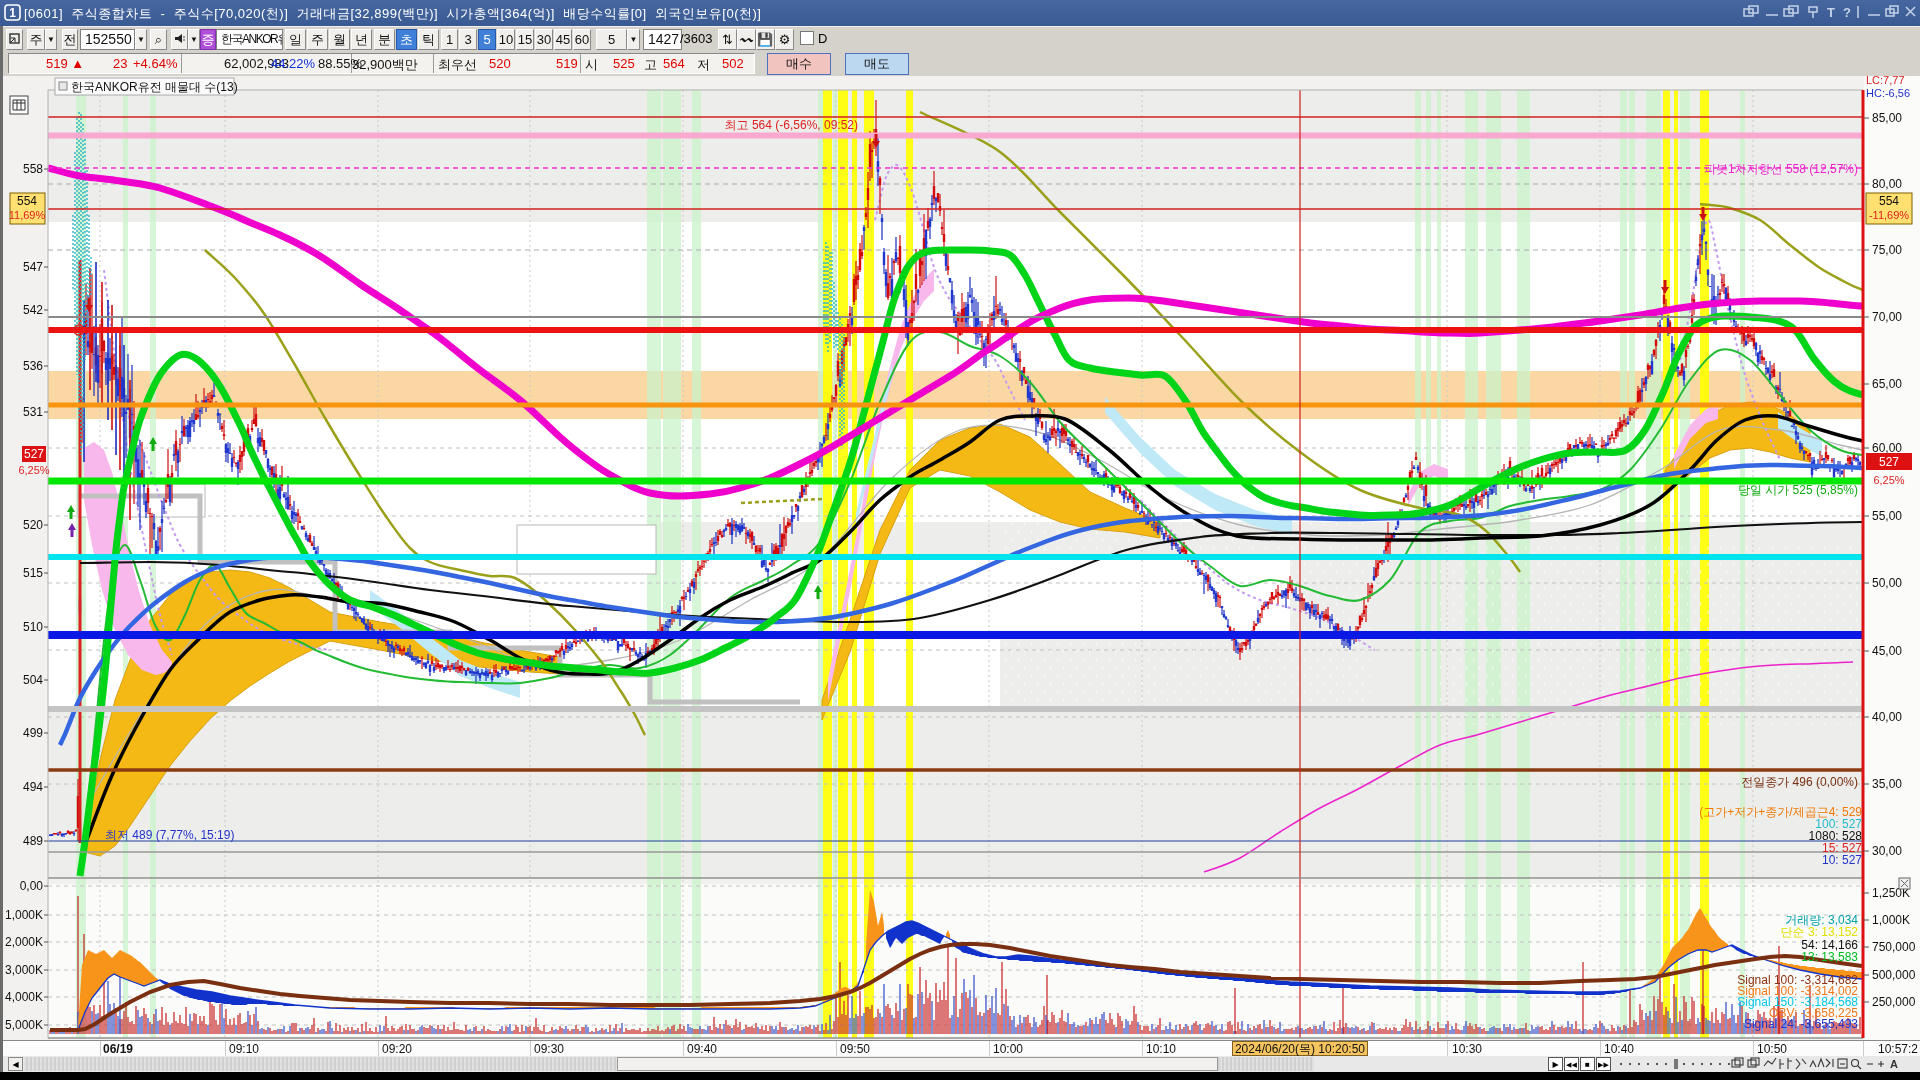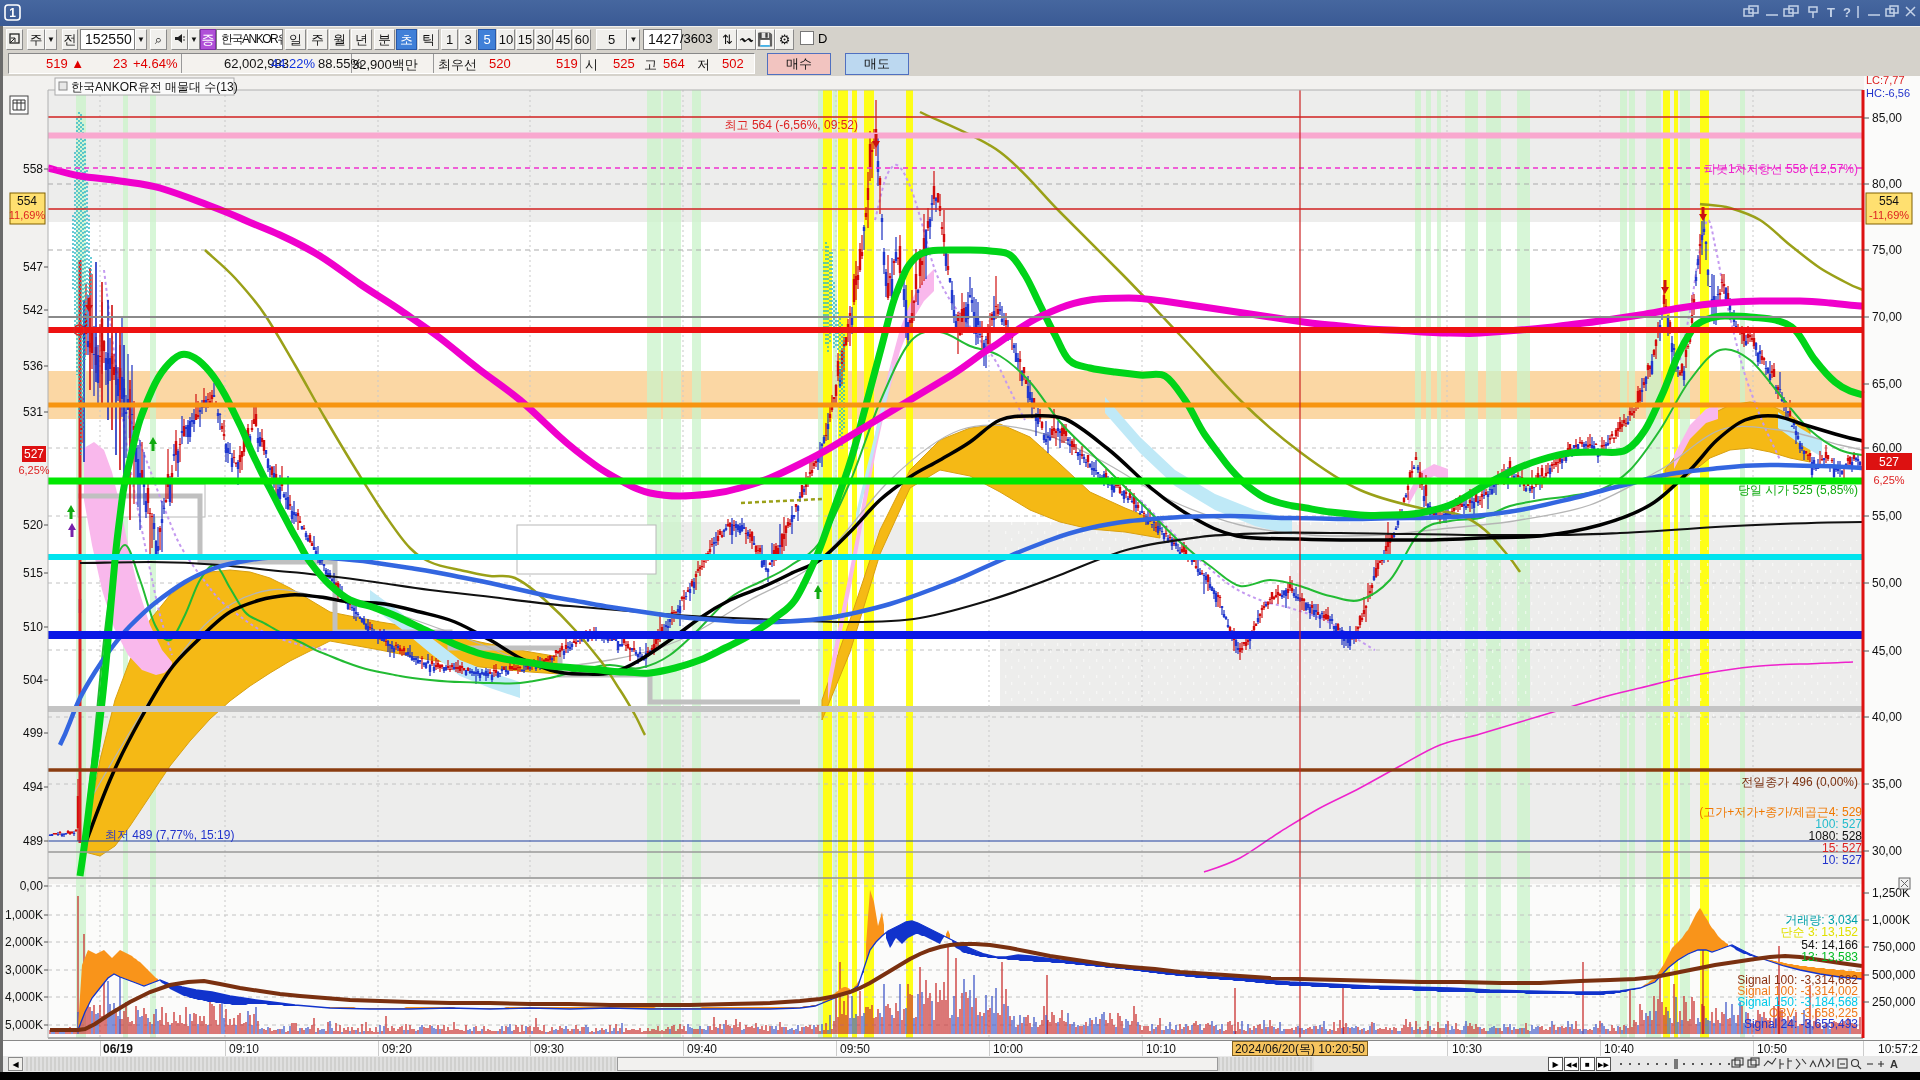--- a/index.html
+++ b/index.html
@@ -307,20 +307,21 @@
    <path d="M1809,7 h8 v5 h-8 z M1813,12 v6"></path>
    <line x1="1858" y1="6" x2="1858" y2="18"></line>
    <line x1="1868" y1="15" x2="1880" y2="15"></line>
    <rect x="1886" y="9" width="8" height="7"></rect>
         <rect x="1890" y="6" width="8" height="7"></rect>
    <path d="M1906,7 l9,9 M1915,7 l-9,9"></path>
   </g>
   <text x="1827" y="17" fill="#c4d2e8" font-size="13" font-weight="bold">T</text>
   <text x="1843" y="17" fill="#c4d2e8" font-size="13" font-weight="bold">?</text>
  </svg>
+ <div class="tx">[0601]&nbsp; 주식종합차트&nbsp; -&nbsp; 주식수[70,020(천)]&nbsp; 거래대금[32,899(백만)]&nbsp; 시가총액[364(억)]&nbsp; 배당수익률[0]&nbsp; 외국인보유[0(천)]</div>
 </div>
 <div class="bar" id="toolbar">
  <div class="btn" style="left:6px;width:17px;"><svg width="15" height="17">
         <rect x="3" y="4" width="9" height="9" fill="none" stroke="#222" stroke-width="1.3"></rect>
         <path d="M3,13 l5,-5 m0,4 v-4 h-4" stroke="#222" fill="none"></path>
       </svg></div>
  <div class="btn" style="left:27px;width:18px;">주</div>
  <div class="btn" style="left:45px;width:12px;font-size:8px;">▼</div>
  <div class="btn" style="left:62px;width:16px;">전</div>
  <div class="inp" style="left:80px;width:55px;">152550</div>

